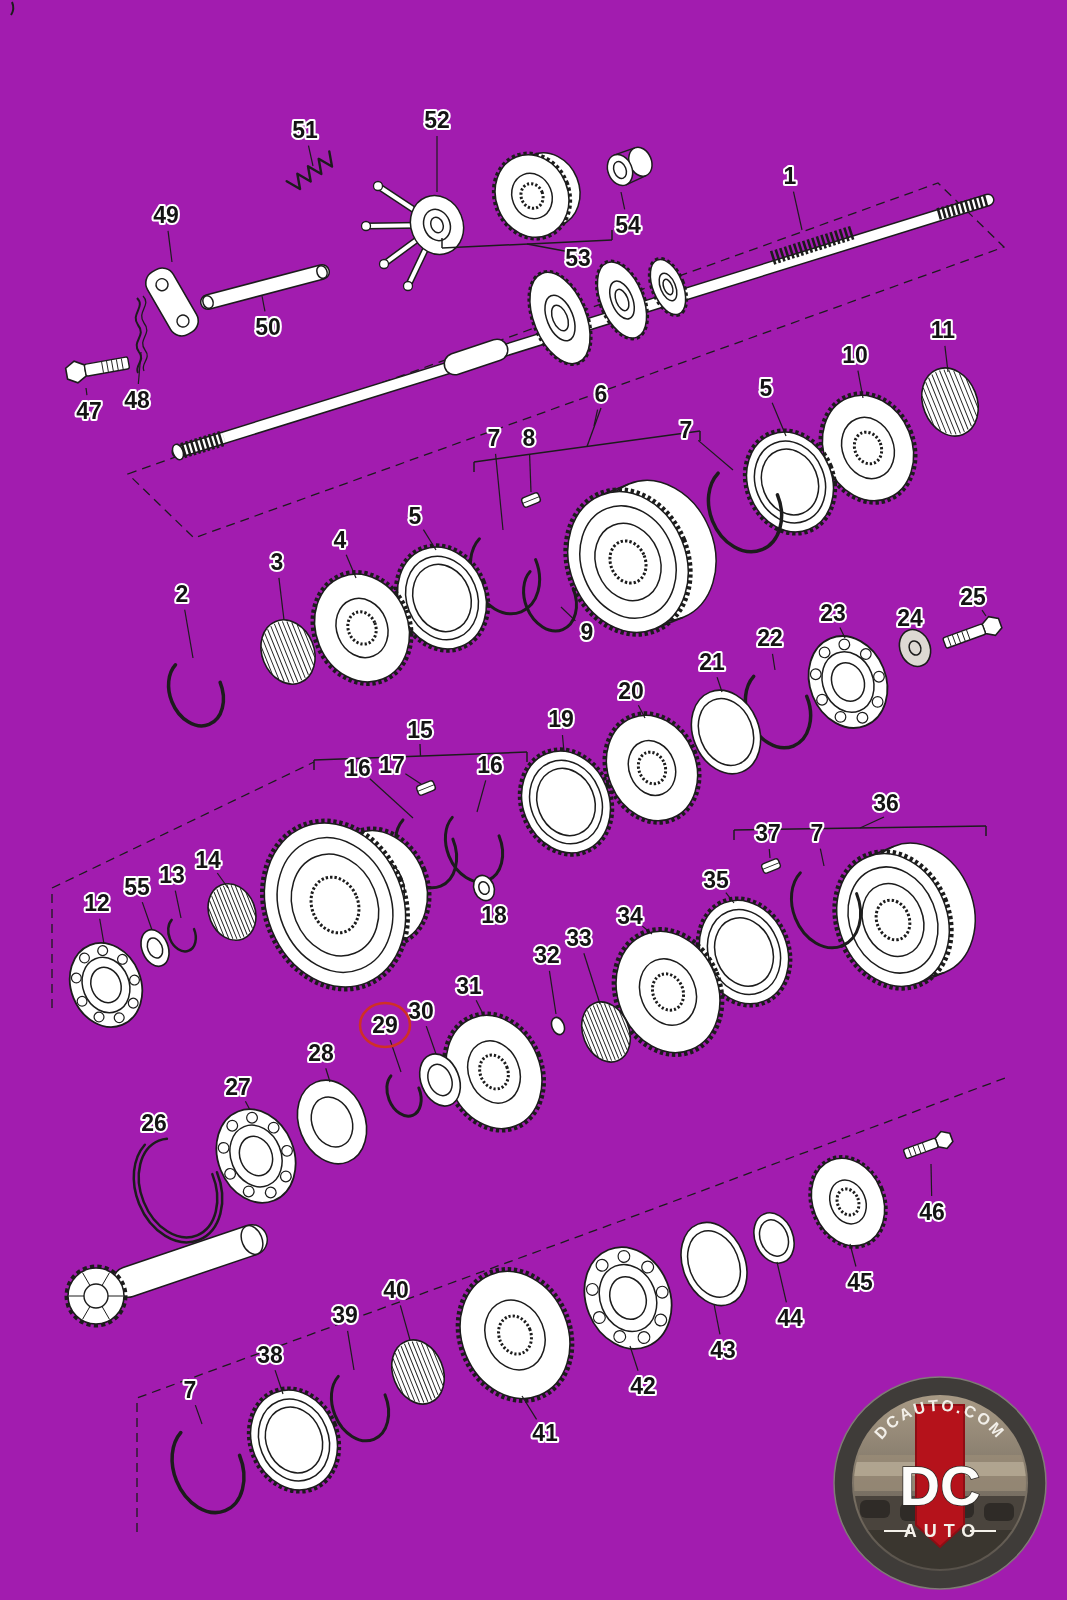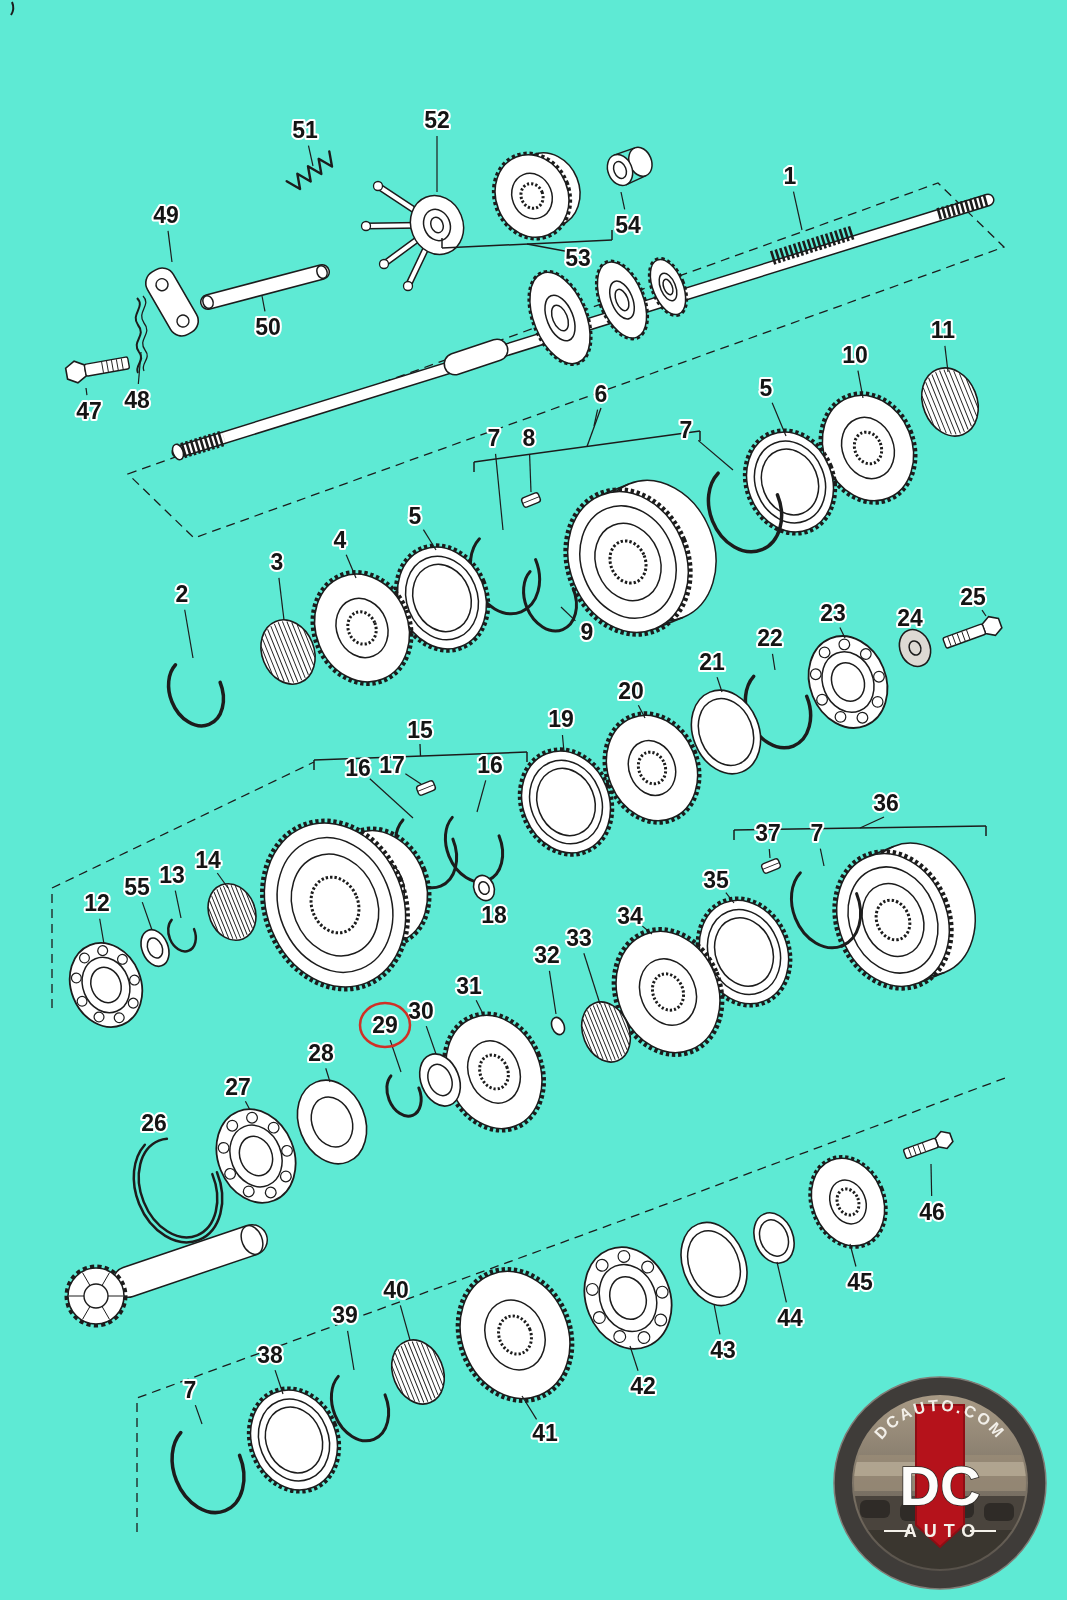--- a/index.html
+++ b/index.html
@@ -1,17 +1,17 @@
 <!DOCTYPE html>
 <html><head>
 <meta charset="utf-8">
 <style>
   html,body{margin:0;padding:0;background:#ffffff;}
   body{width:1067px;height:1600px;overflow:hidden;position:relative;}
-  #page{width:1067px;height:1600px;background:#5eead4;}
+  #page{width:1067px;height:1600px;background:#a21caf;}
   svg{display:block;}
   .lbl{
     font-family:"Liberation Sans","DejaVu Sans",sans-serif;
     font-weight:bold;font-size:23px;fill:#141414;
     text-anchor:middle;dominant-baseline:central;
     paint-order:stroke;stroke:#ffffff;stroke-width:4px;stroke-linejoin:round;
   }
   .logo-arc{
     font-family:"Liberation Sans","DejaVu Sans",sans-serif;
     font-weight:bold;font-size:16px;letter-spacing:2.5px;fill:#f2efe9;

